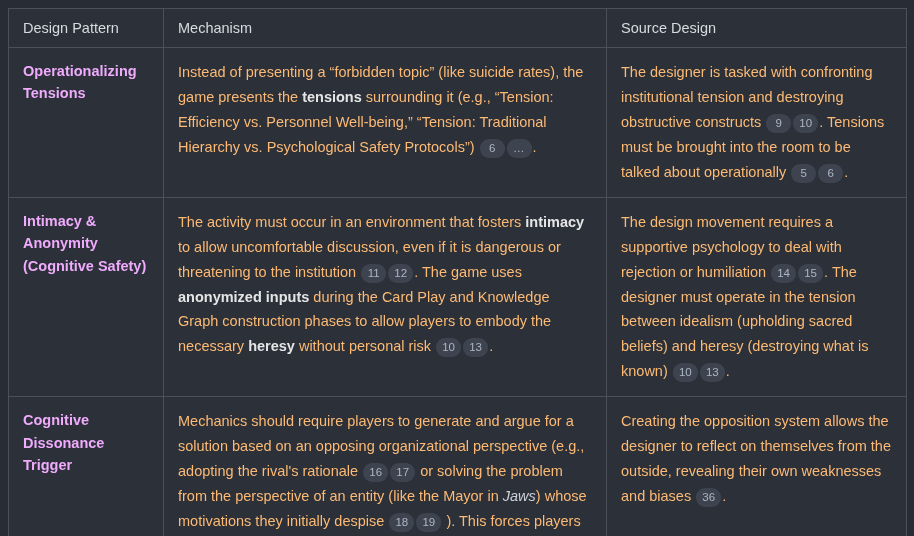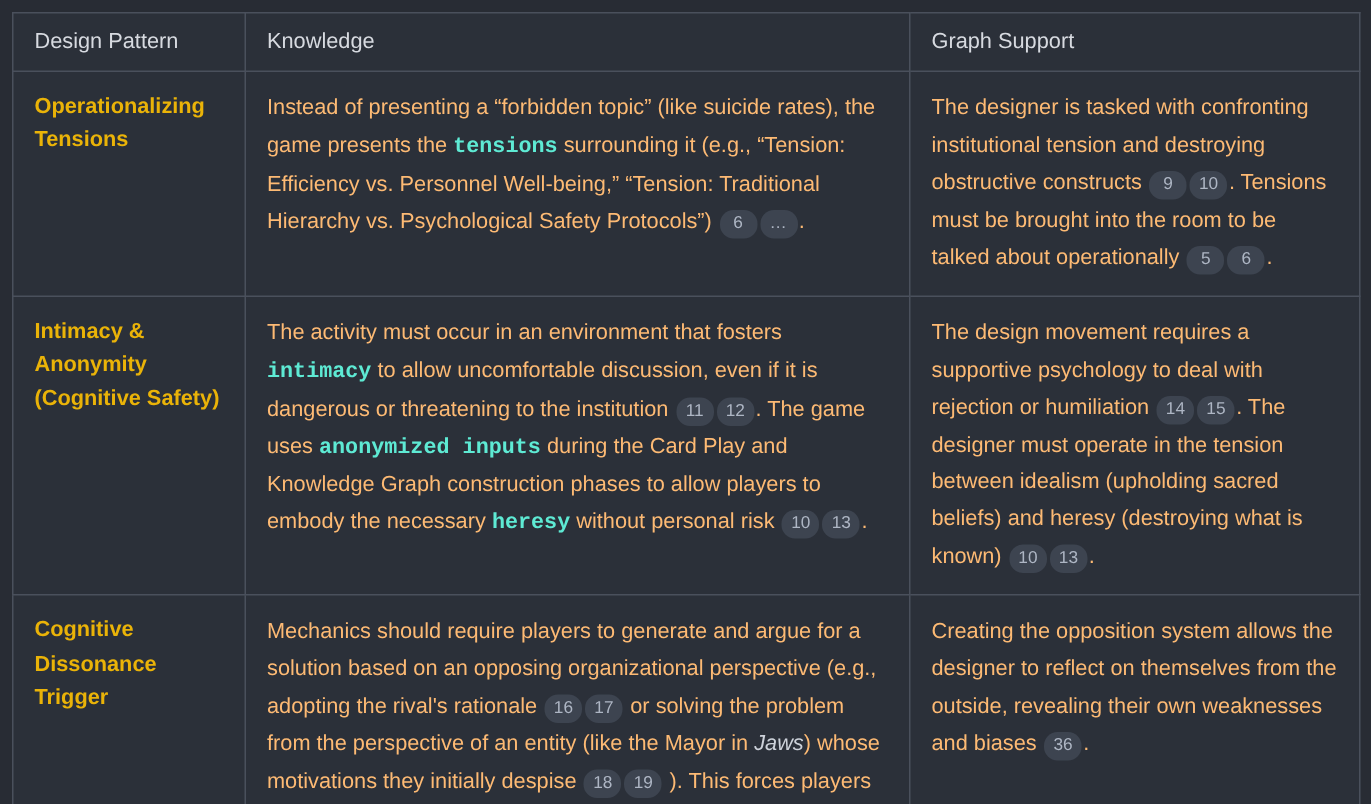--- a/index.html
+++ b/index.html
@@ -41,33 +41,32 @@
     padding-bottom: 11px;
     background: #2b3039;
   }
   col.c1 { width: 155px; }
   col.c2 { width: 443px; }
   col.c3 { width: 300px; }
 
   td.pattern {
     font-weight: bold;
     font-size: 14.5px;
-    color: #eab308;
+    color: #f0abfc;
     line-height: 1.55;
     vertical-align: middle;
   }
   td.cell {
     font-size: 14.5px;
     line-height: 1.72;
     color: #cdd2da;
   }
   td.cell b, td.cell strong {
-    color: #5eead4;
+    color: #e5e5e5;
     font-weight: bold;
-    font-family: Liberation Mono, monospace;
   }
   td.cell i, td.cell em {
     font-style: italic;
   }
   .ref {
     display: inline-block;
     min-width: 13px;
     padding: 1px 6px 2px 6px;
     margin: 0 1px;
     border-radius: 9px;
@@ -92,22 +91,22 @@
 <div class="table-wrap">
   <table class="matrix">
     <colgroup>
       <col class="c1">
       <col class="c2">
       <col class="c3">
     </colgroup>
     <thead>
       <tr>
         <th>Design Pattern</th>
-        <th>Knowledge</th>
-        <th>Graph Support</th>
+        <th>Mechanism</th>
+        <th>Source Design</th>
       </tr>
     </thead>
     <tbody id="tbody">
         <tr>
           <td class="pattern">Operationalizing Tensions</td>
           <td class="cell"><span class="sep">Instead of presenting a “forbidden topic” (like suicide rates), the game presents the </span><b>tensions</b><span class="sep"> surrounding it (e.g., “Tension: Efficiency vs. Personnel Well-being,” “Tension: Traditional Hierarchy vs. Psychological Safety Protocols”) </span><span class="ref">6</span><span class="ref ellipsis">…</span><span class="sep">.</span></td>
           <td class="cell"><span class="sep">The designer is tasked with confronting institutional tension and destroying obstructive constructs </span><span class="ref">9</span><span class="ref">10</span><span class="sep">. Tensions must be brought into the room to be talked about operationally </span><span class="ref">5</span><span class="ref">6</span><span class="sep">.</span></td>
         </tr>
         <tr>
           <td class="pattern">Intimacy &amp; Anonymity (Cognitive Safety)</td>

